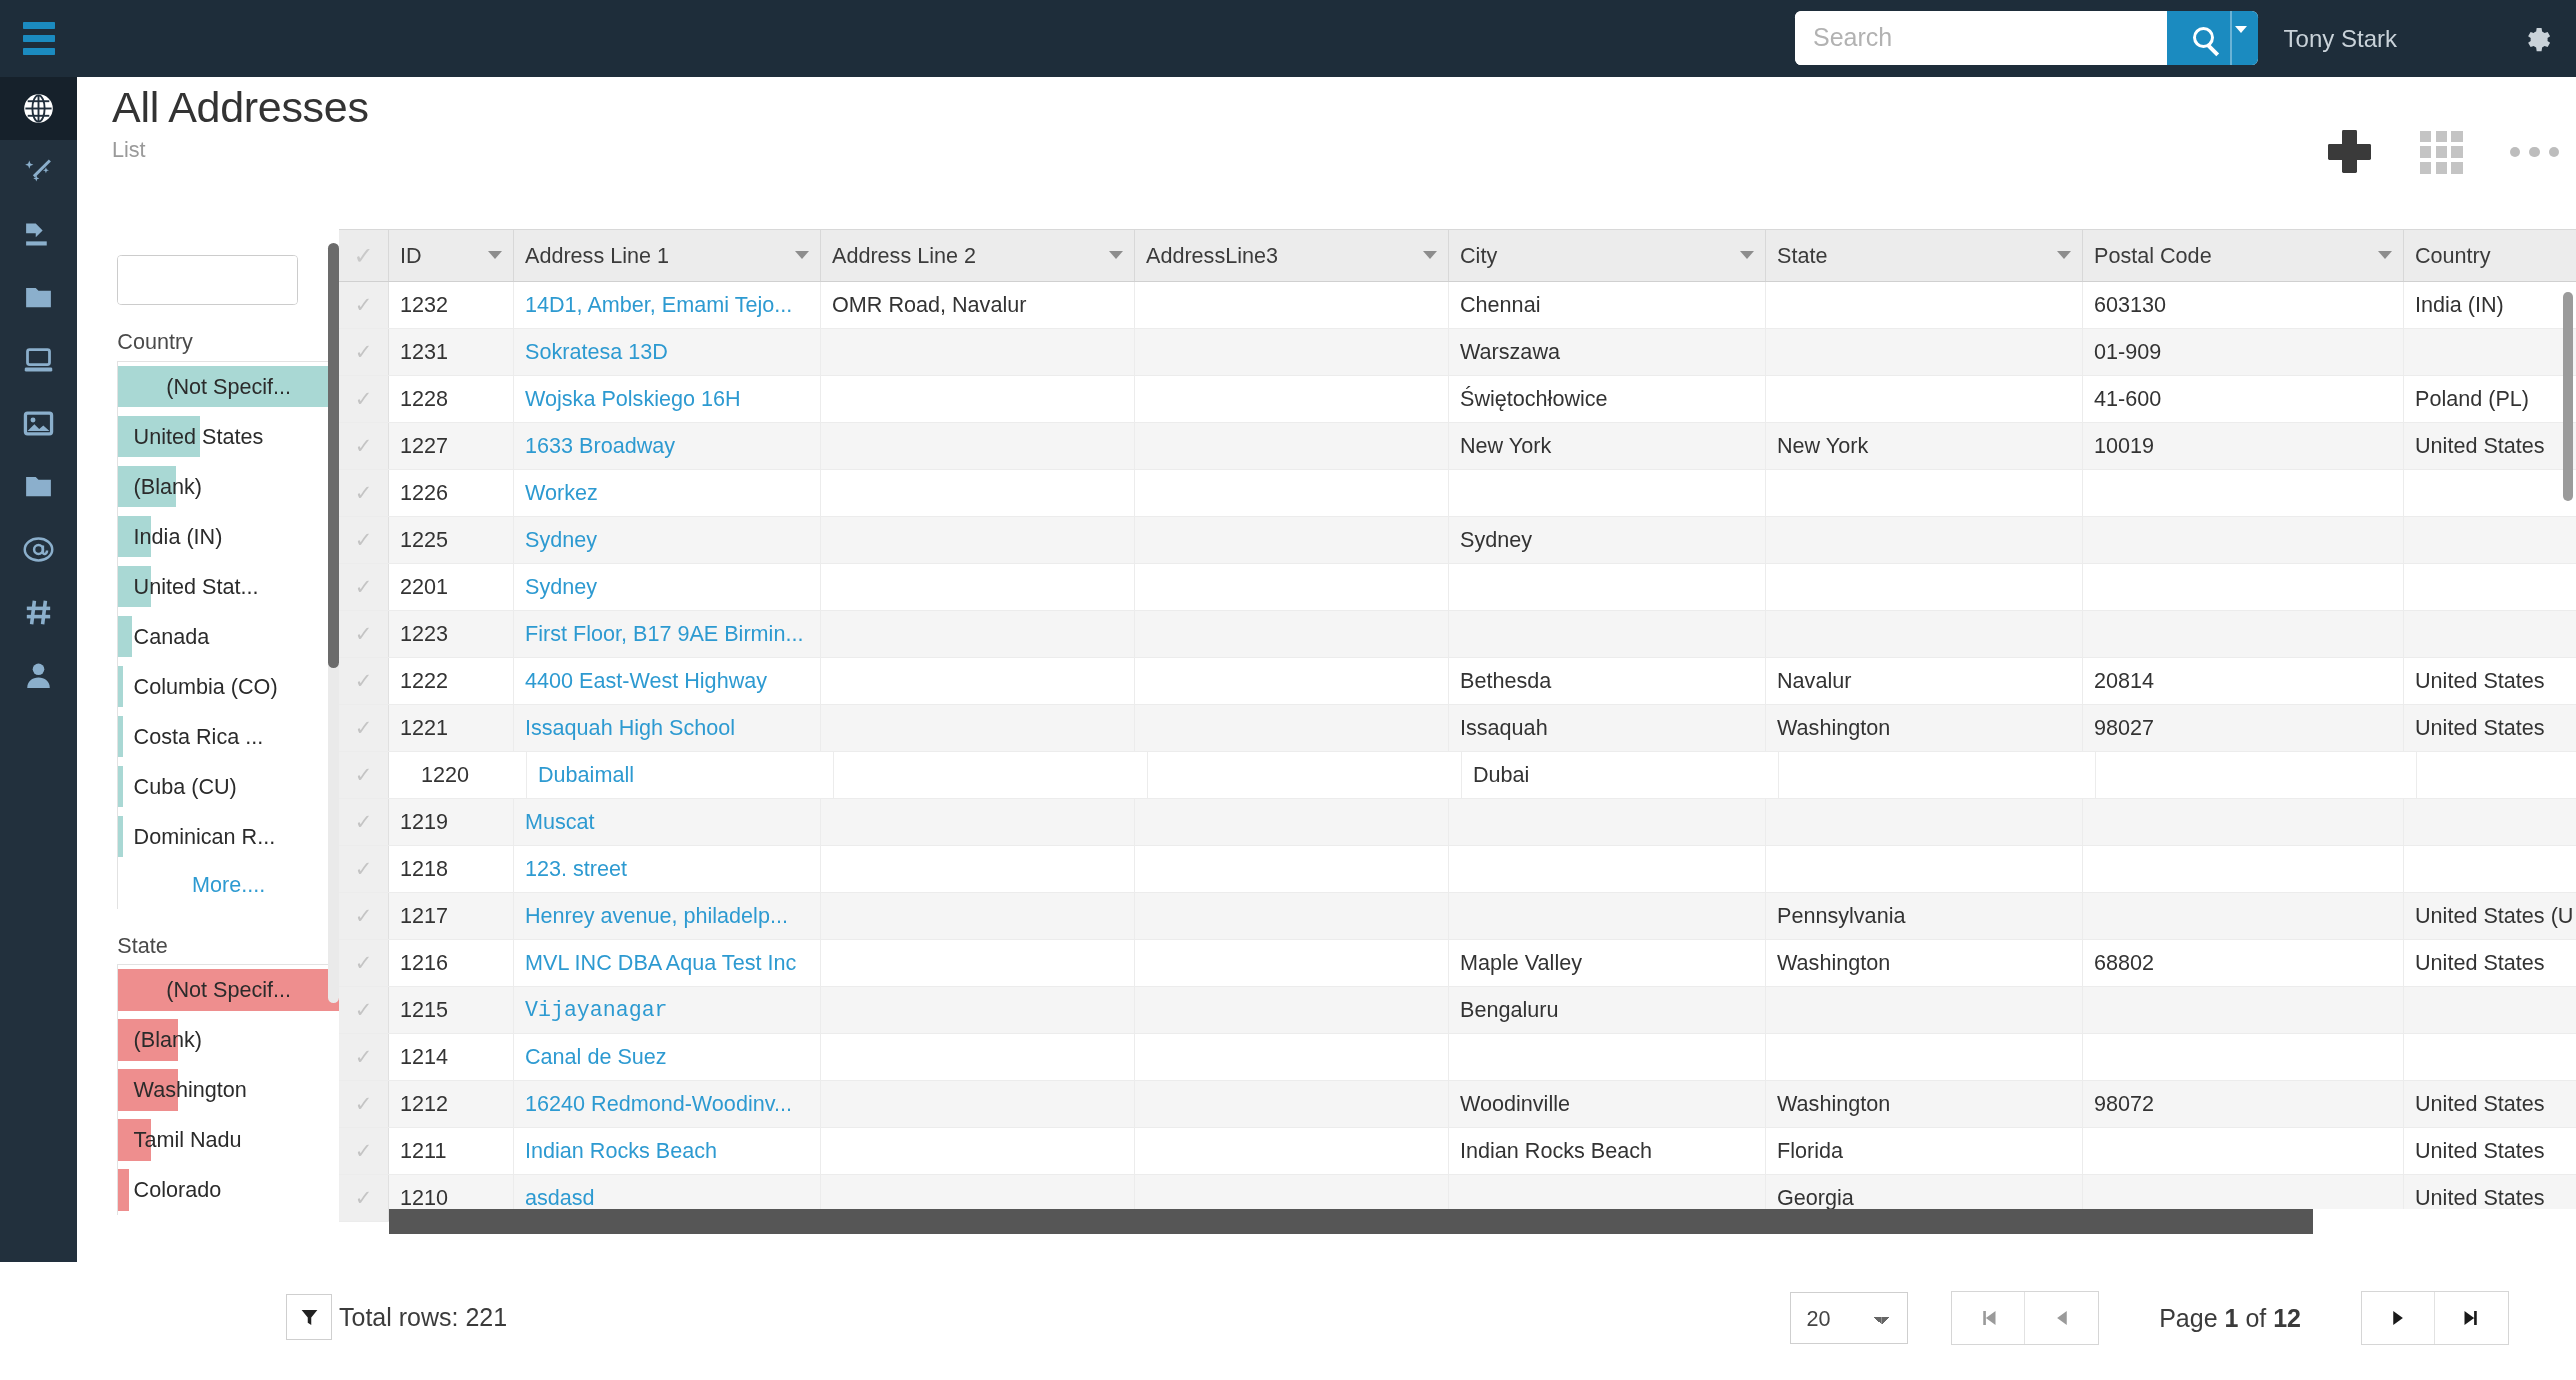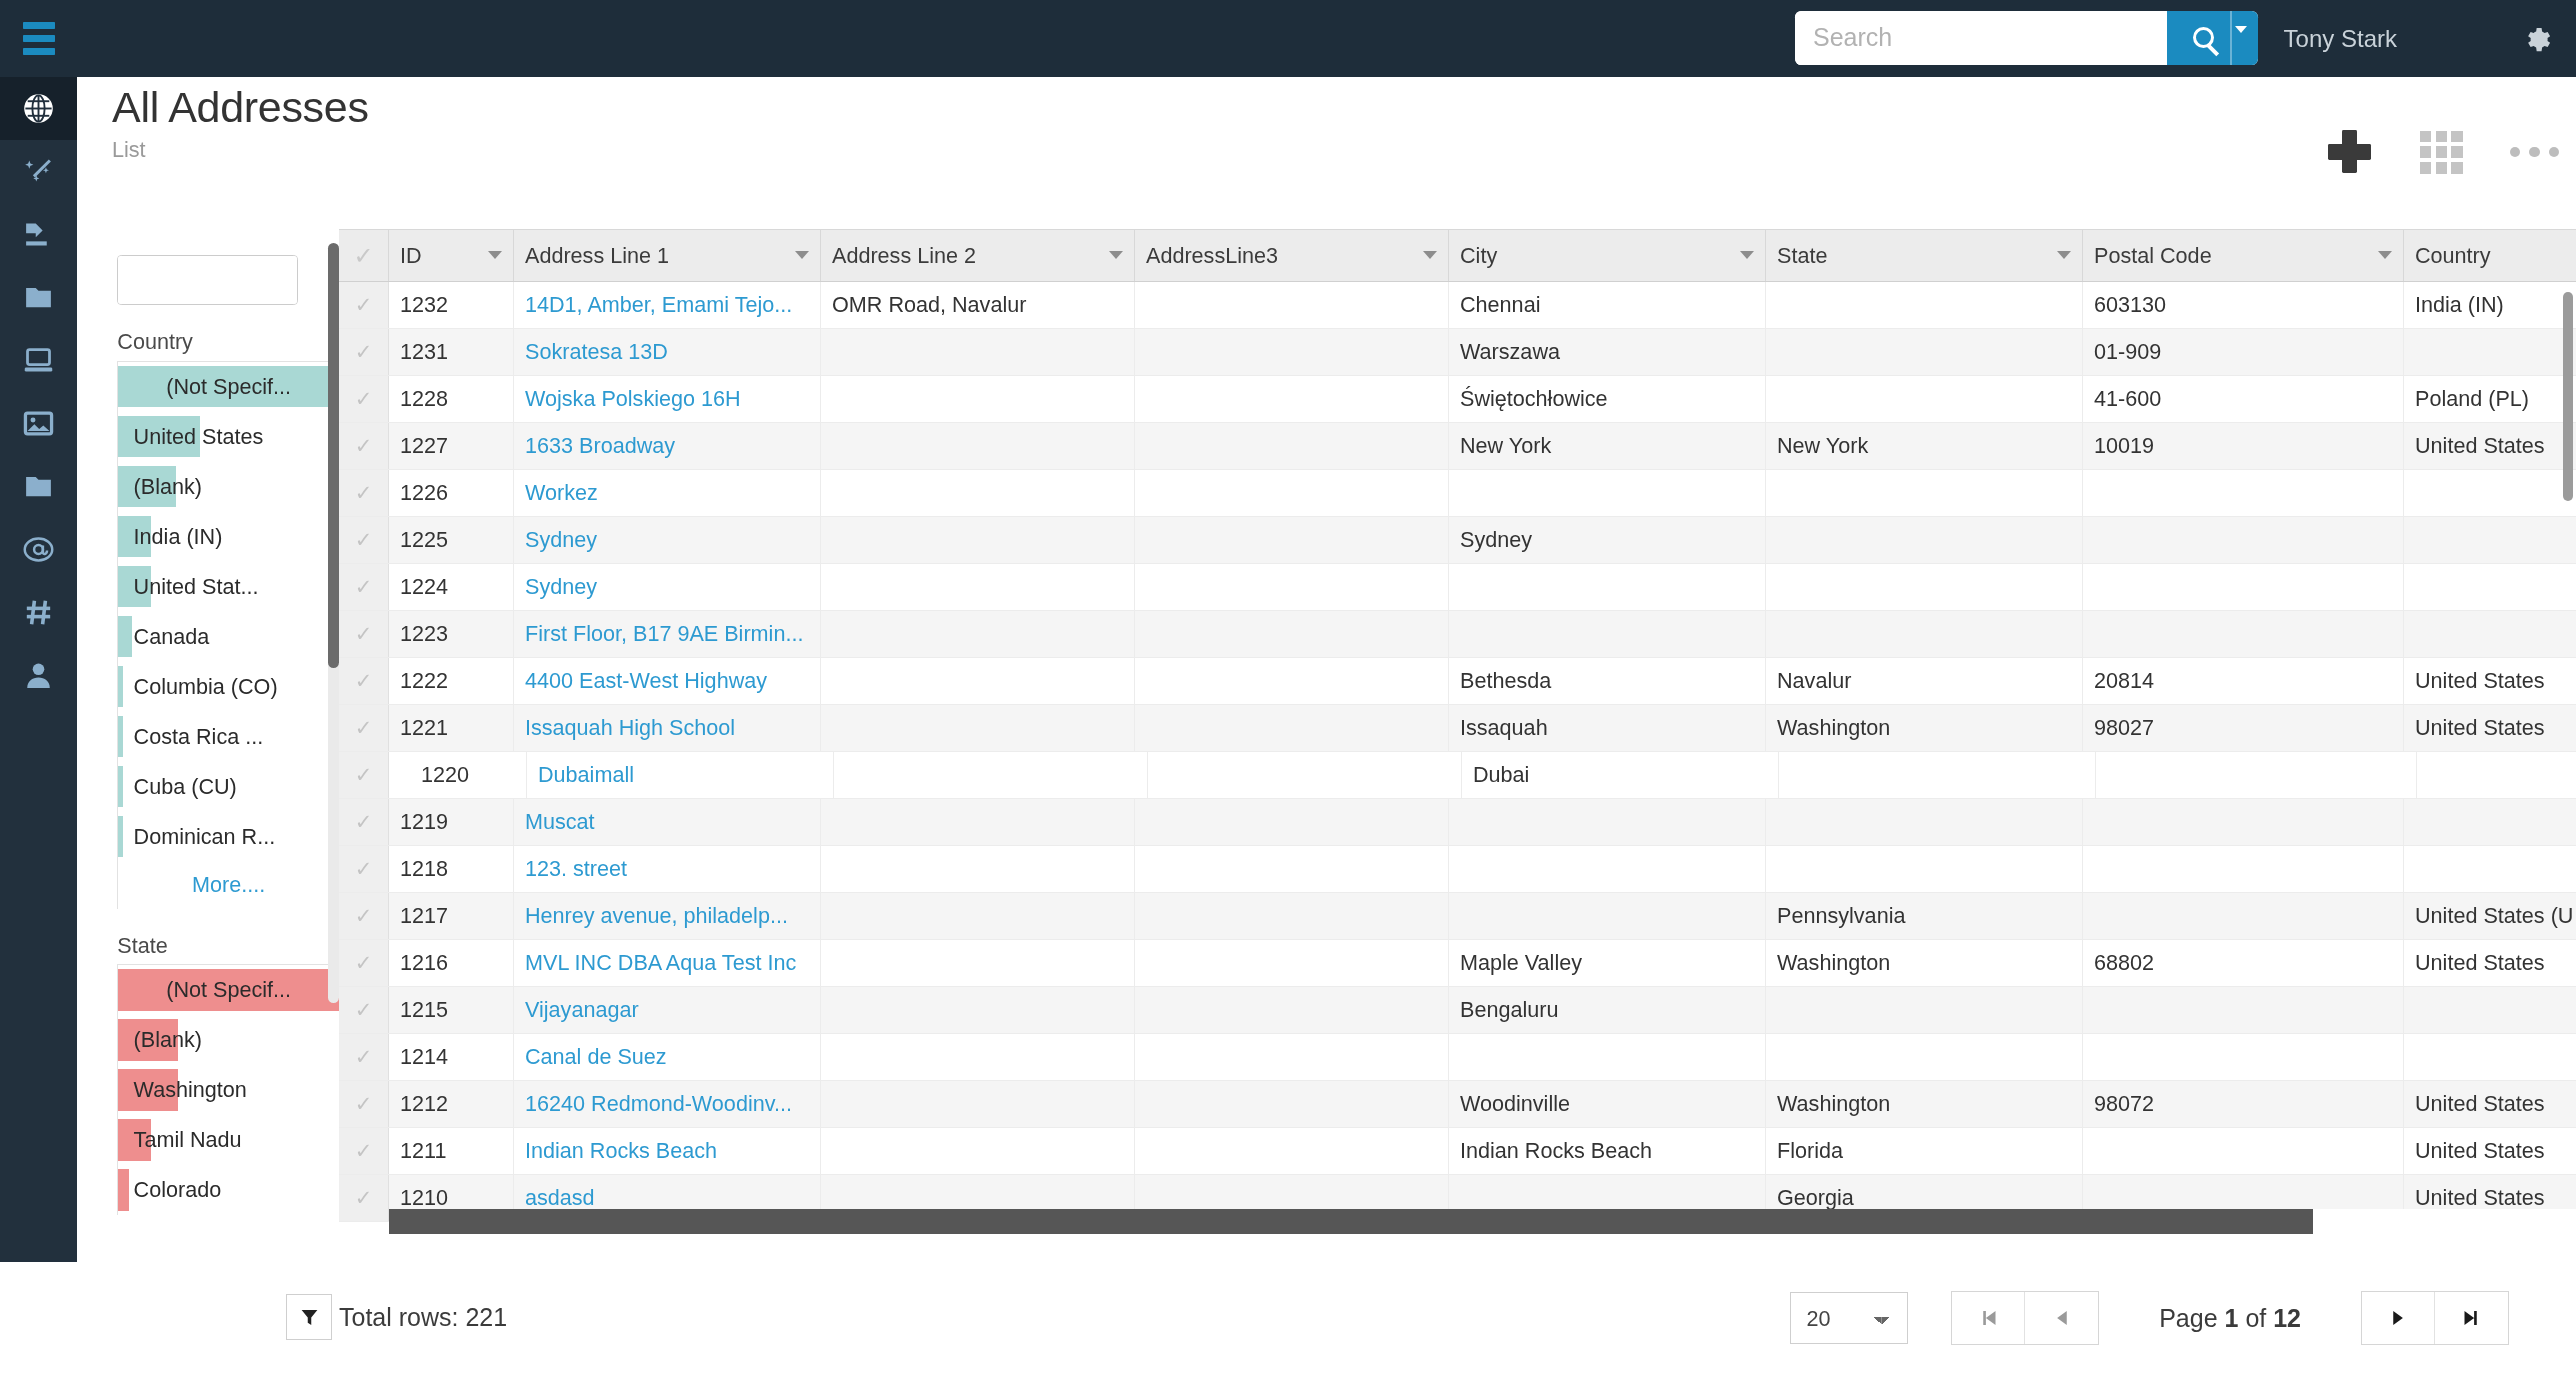--- a/index.html
+++ b/index.html
@@ -542,21 +542,21 @@
         <div class="gcell" style="width: 314px;"></div>
         <div class="gcell" style="width: 317px;">Sydney</div>
         <div class="gcell" style="width: 317px;"></div>
         <div class="gcell" style="width: 321px;"></div>
         <div class="gcell" style="width: 321px;"></div>
       </div>
       <div class="grow">
         <div class="gcell sel">
           <span class="tick">✓</span>
         </div>
-        <div class="gcell" style="width: 125px;">1224</div>
+        <div class="gcell" style="width: 125px;">2201</div>
         <div class="gcell" style="width: 307px;">
           <a>Sydney</a>
         </div>
         <div class="gcell" style="width: 314px;"></div>
         <div class="gcell" style="width: 314px;"></div>
         <div class="gcell" style="width: 317px;"></div>
         <div class="gcell" style="width: 317px;"></div>
         <div class="gcell" style="width: 321px;"></div>
         <div class="gcell" style="width: 321px;"></div>
       </div>
@@ -678,21 +678,21 @@
         <div class="gcell" style="width: 317px;">Maple Valley</div>
         <div class="gcell" style="width: 317px;">Washington</div>
         <div class="gcell" style="width: 321px;">68802</div>
         <div class="gcell" style="width: 321px;">United States</div>
       </div>
       <div class="grow">
         <div class="gcell sel">
           <span class="tick">✓</span>
         </div>
         <div class="gcell" style="width: 125px;">1215</div>
-        <div class="gcell" style="width: 307px;">
+        <div class="gcell" style="width: 307px; font-family: Liberation Mono, monospace;">
           <a>Vijayanagar</a>
         </div>
         <div class="gcell" style="width: 314px;"></div>
         <div class="gcell" style="width: 314px;"></div>
         <div class="gcell" style="width: 317px;">Bengaluru</div>
         <div class="gcell" style="width: 317px;"></div>
         <div class="gcell" style="width: 321px;"></div>
         <div class="gcell" style="width: 321px;"></div>
       </div>
       <div class="grow">

